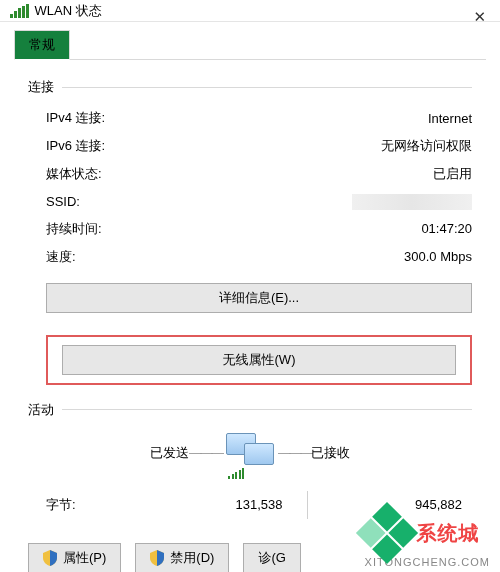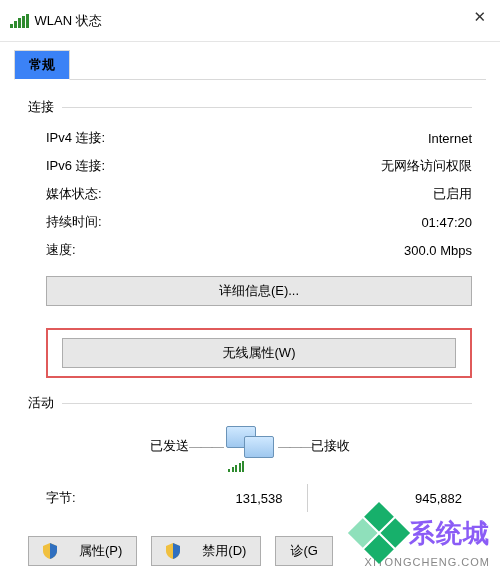--- a/index.html
+++ b/index.html
@@ -8,21 +8,21 @@
     font-family: "Microsoft YaHei", "Segoe UI", Tahoma, sans-serif;
     font-size: 13px;
     background: #fff;
     color: #000;
     width: 500px;
     height: 572px;
     overflow: hidden;
     position: relative;
   }
   .titlebar {
-    height: 42px;
+    height: 22px;
     display: flex;
     align-items: center;
     padding: 0 10px;
     border-bottom: 1px solid #e5e5e5;
     position: relative;
   }
   .titlebar .title { margin-left: 6px; font-size: 13px; }
   .titlebar .close {
     position: absolute;
     right: 14px;
@@ -45,23 +45,22 @@
   .sigbars .b5 { height: 14px; }
   .tabs {
     padding: 8px 14px 0 14px;
   }
   .tab {
     display: inline-block;
     border: 1px solid #d9d9d9;
     border-bottom: 1px solid #fff;
     padding: 5px 14px;
     position: relative;
-    background: #3b82f6;
+    background: #15803d;
     font-size: 13px;
-    font-weight: bold;
   }
   .tabline {
     border-bottom: 1px solid #d9d9d9;
     margin-top: -1px;
   }
   .section {
     padding: 10px 28px 6px 28px;
   }
   .grouphead {
     display: flex;
@@ -136,21 +135,21 @@
     gap: 14px;
   }
   .fbtn {
     height: 30px;
     border: 1px solid #adadad;
     background: #e7e7e7;
     line-height: 28px;
     padding: 0 14px;
     display: inline-flex;
     align-items: center;
-    gap: 22px;
+    gap: 6px;
     font-size: 13px;
   }
   .shield {
     width: 14px; height: 16px;
     display: inline-block;
   }
   .shield svg { display: block; }
   .watermark {
     position: absolute;
     right: 10px; bottom: 4px;
@@ -164,21 +163,21 @@
     width: 44px; height: 44px; position: relative;
     transform: rotate(45deg);
     display: grid;
     grid-template-columns: 1fr 1fr;
     grid-template-rows: 1fr 1fr;
     gap: 2px;
   }
   .wm-diamond div { background: #17b06b; }
   .wm-diamond div.lt { background: #8fe0bb; }
   .wm-text {
-    font-size: 26px; font-weight: 600; color: #8b5cf6; letter-spacing: 1px;
+    font-size: 20px; font-weight: 600; color: #ef4444; letter-spacing: 1px;
   }
   .wm-sub {
     font-size: 11px; color: #888; letter-spacing: 1px; margin-top: 1px;
     text-align: right;
   }
 </style>
 </head>
 <body>
 
 <div class="titlebar">
@@ -209,20 +208,24 @@
       <td class="key">IPv4 连接:</td>
       <td class="val">Internet</td>
     </tr>
     <tr>
       <td class="key">IPv6 连接:</td>
       <td class="val">无网络访问权限</td>
     </tr>
     <tr>
       <td class="key">媒体状态:</td>
       <td class="val">已启用</td>
+    </tr>
+    <tr>
+      <td class="key">SSID:</td>
+      <td class="val"><span class="ssidblur"></span></td>
     </tr>
     <tr>
       <td class="key">持续时间:</td>
       <td class="val">01:47:20</td>
     </tr>
     <tr>
       <td class="key">速度:</td>
       <td class="val">300.0 Mbps</td>
     </tr>
   </tbody>

